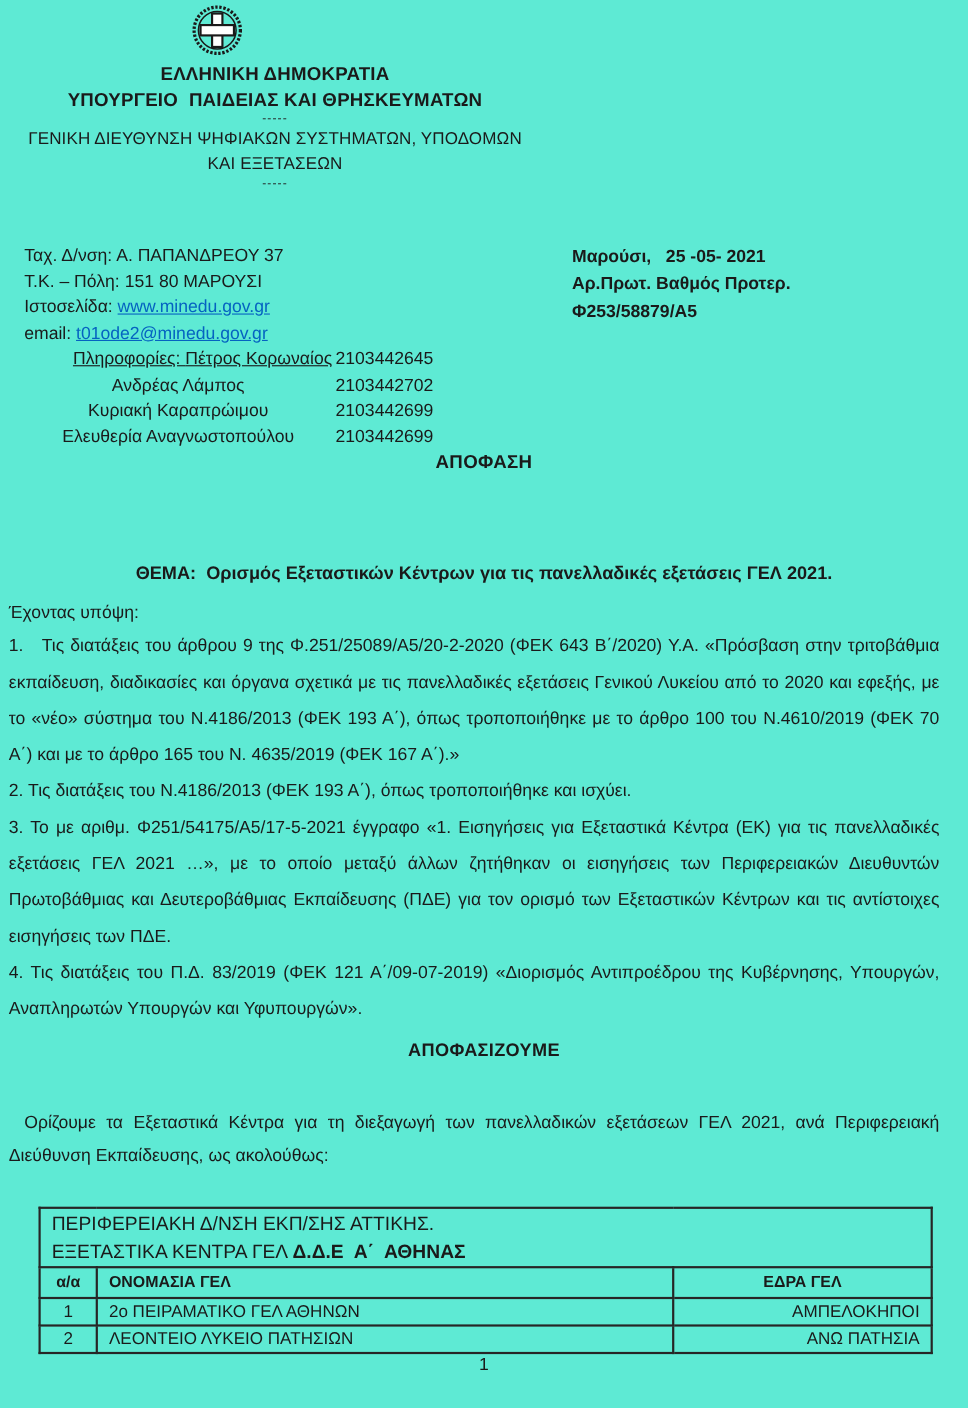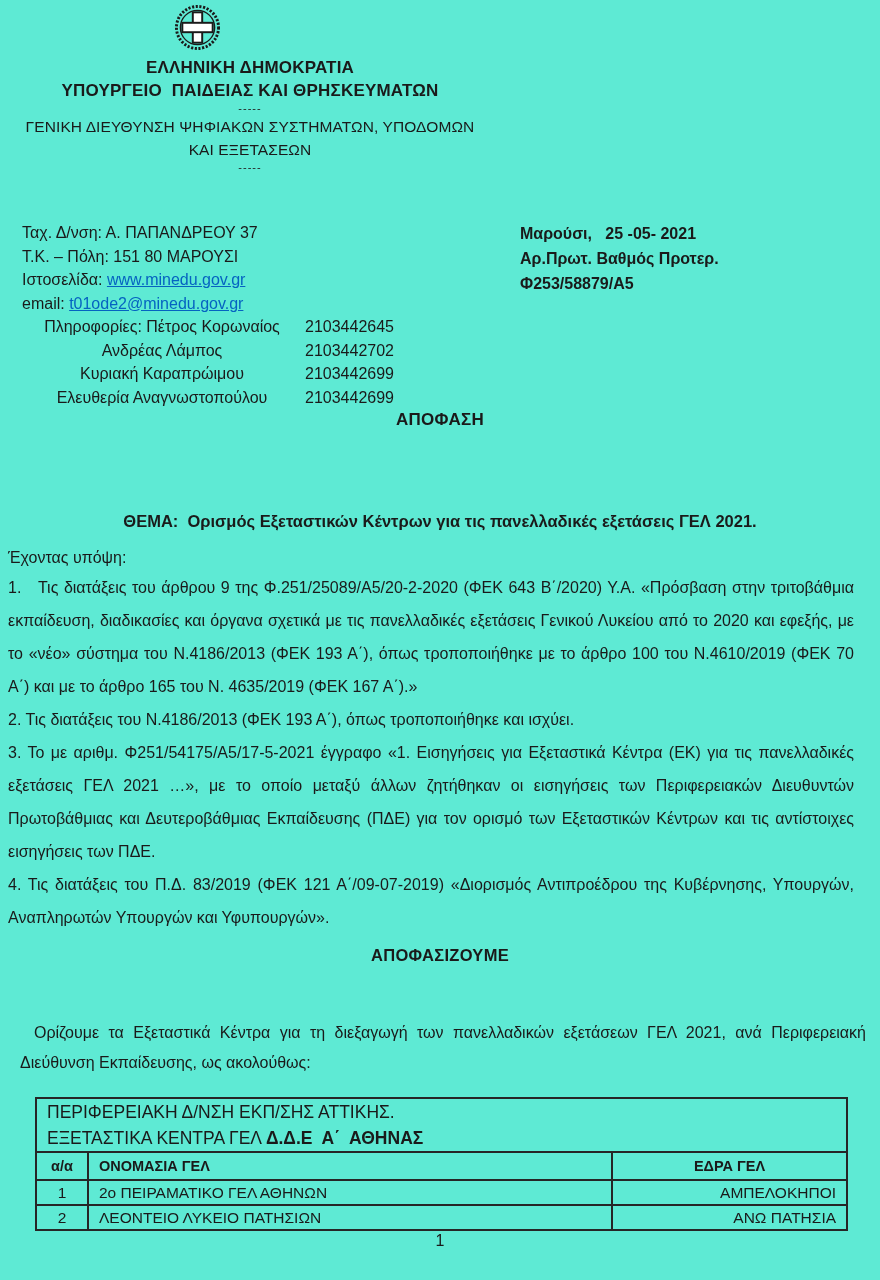--- a/index.html
+++ b/index.html
@@ -32,21 +32,21 @@
   }
 
   
   .contact {
     position: absolute; top: 221px; left: 22px; width: 470px;
     font-size: 16px; line-height: 23.5px;
   }
   .contact a { color: #0563C1; text-decoration: underline; }
   .people-row { display: flex; }
   .people-name { width: 280px; text-align: center; }
-  .people-name.first { text-align: center; }
+  .people-name.first { text-align: right; text-decoration: underline; }
   .people-phone { margin-left: 3px; }
 
   
   .apofasi {
     position: absolute; top: 410px; left: 0; width: 880px;
     text-align: center; font-size: 17px; font-weight: bold; letter-spacing:.3px;
   }
   .subject {
     position: absolute; top: 512px; left: 17px; width: 846px;
     text-align: center; font-size: 16.5px; font-weight: bold;
@@ -66,21 +66,21 @@
   }
 
   .apofasizoume {
     position: absolute; top: 946px; left: 0; width: 880px;
     text-align: center; font-size: 16.5px; font-weight: bold; letter-spacing:.3px;
   }
 
   .closing {
     position: absolute; top: 1006px; left: 8px; width: 846px;
     font-size: 16px; line-height: 30px; text-align: justify; text-indent: 14px;
-    margin: 12px;
+    margin: 0;
   }
 
   
   table.centers {
     position: absolute; top: 1097px; left: 35px; width: 811px;
     border-collapse: collapse; table-layout: fixed;
   }
   table.centers th, table.centers td {
     border: 2px solid #262626; padding: 0 10px; color:#1a1a1a;
   }

